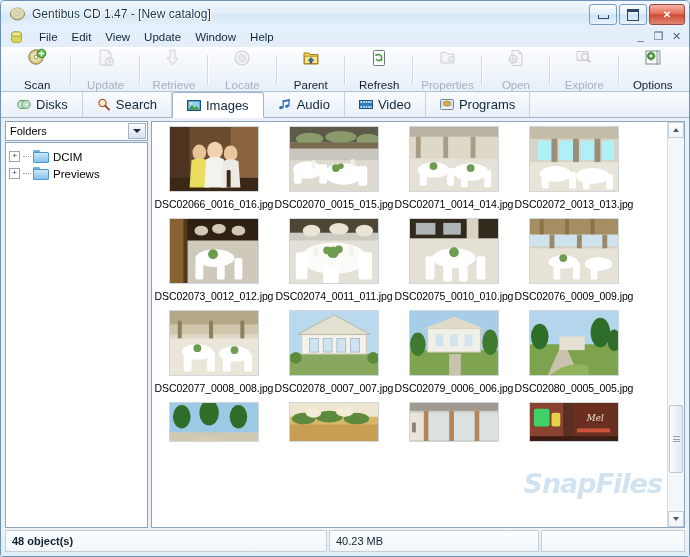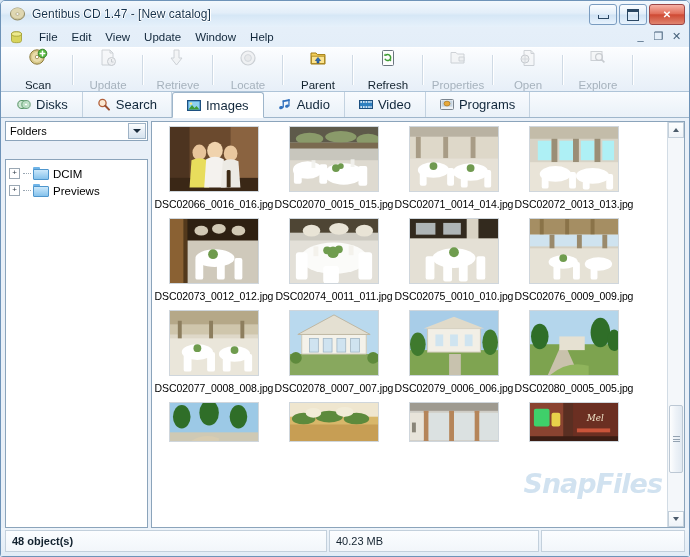--- a/index.html
+++ b/index.html
@@ -97,21 +97,21 @@
     font-weight:normal;
   }
   .tab-ico{width:14px;height:13px;position:relative;flex:0 0 14px;}
   
   .body{
     flex:1 1 auto;display:flex;min-height:0;
     padding:3px 4px 0 4px;gap:3px;
     background:#e9f0f8;
   }
   .left-pane{
-    flex:0 0 143px;display:flex;flex-direction:column;gap:18px;min-width:0;
+    flex:0 0 143px;display:flex;flex-direction:column;gap:1px;min-width:0;
   }
   .combo{
     height:18px;flex:0 0 18px;display:flex;align-items:center;
     background:#fff;border:1px solid #8ba4bb;
     font-size:11px;padding-left:4px;position:relative;
     color:#000;
   }
   .combo .arrow-box{
     position:absolute;right:1px;top:1px;bottom:1px;width:16px;
     background:linear-gradient(180deg,#fdfefe 0%,#e7eef6 50%,#d6e3ef 100%);
@@ -366,20 +366,39 @@
         <svg width="20" height="20" viewBox="0 0 20 20" opacity="0.45">
           <rect x="3" y="3.5" width="11" height="9" fill="#f0f0f0" stroke="#9aa0a6" stroke-width="1"></rect>
           <circle cx="11" cy="9" r="3.4" fill="none" stroke="#8f949a" stroke-width="1.2"></circle>
           <path d="M13.4 11.4 l3 3" stroke="#8f949a" stroke-width="1.6"></path>
         </svg>
       </span>
       <span class="lbl">Explore</span>
     </div>
     <div class="tb-sep"></div>
 
+    <div class="tb-btn">
+      <span class="tb-ico">
+        <svg width="20" height="20" viewBox="0 0 20 20">
+          <rect x="3" y="3" width="12" height="13" fill="#fdfdfd" stroke="#7b858f" stroke-width="1"></rect>
+          <rect x="14" y="3" width="3" height="13" fill="#e3e6e9" stroke="#7b858f" stroke-width="0.8"></rect>
+          <g fill="#4e9e3e" stroke="#2e6b24" stroke-width="0.8">
+            <circle cx="8" cy="8" r="3.6"></circle>
+          </g>
+          <circle cx="8" cy="8" r="1.4" fill="#fff"></circle>
+          <g fill="#4e9e3e">
+              <rect x="7.2" y="3.4" width="1.6" height="2"></rect>
+              <rect x="7.2" y="10.6" width="1.6" height="2"></rect>
+              <rect x="3.6" y="7.2" width="2" height="1.6"></rect>
+              <rect x="10.4" y="7.2" width="2" height="1.6"></rect>
+            </g>
+        </svg>
+      </span>
+      <span class="lbl">Options</span>
+    </div>
   </div>
 
   <div class="tabs">
     <div class="tab">
       <span class="tab-ico">
         <svg width="14" height="13" viewBox="0 0 14 13">
           <ellipse cx="5" cy="6.5" rx="4.2" ry="4" fill="#cfe8d4" stroke="#4f8f5e" stroke-width="1"></ellipse>
           <ellipse cx="9" cy="6.5" rx="4.2" ry="4" fill="#b9dec2" stroke="#4f8f5e" stroke-width="1" opacity="0.85"></ellipse>
           <ellipse cx="9" cy="6.5" rx="1.1" ry="1" fill="#fff"></ellipse>
         </svg>

